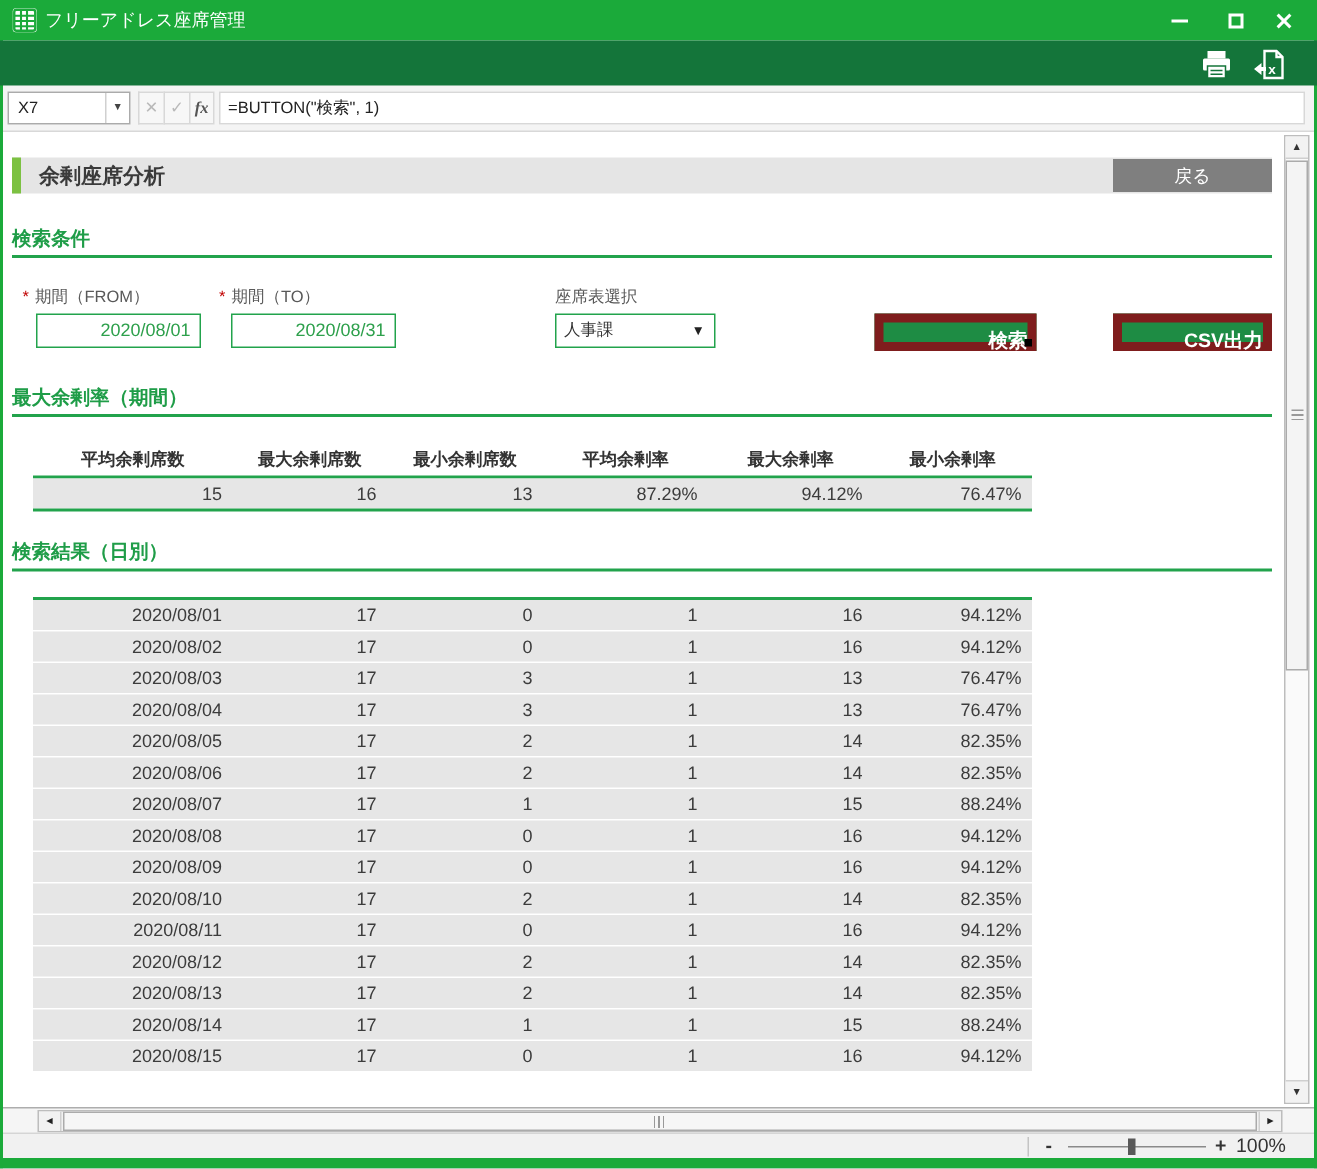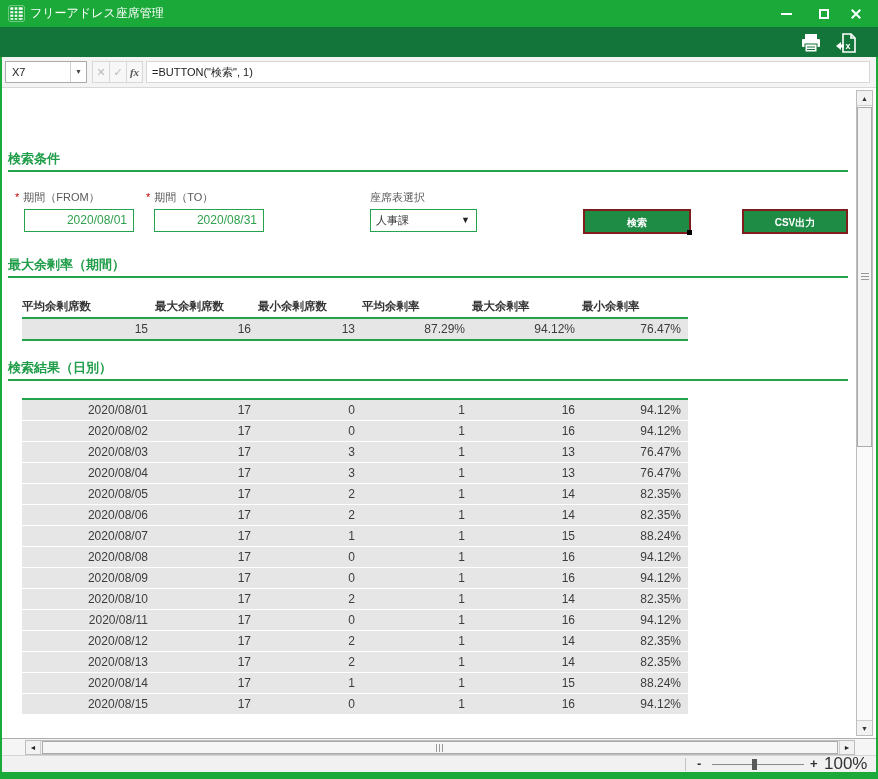--- a/index.html
+++ b/index.html
@@ -51,26 +51,26 @@
   .back-btn{position:absolute;left:734px;top:1px;width:106px;height:22px;background:var(--back-gray);color:#fff;font-size:12px;text-align:center;line-height:22px;cursor:pointer;}
 
   .sec-heading{position:absolute;font-size:13px;font-weight:bold;color:var(--heading-green);}
   .sec-rule{position:absolute;left:6px;width:840px;height:2px;background:var(--table-green);}
 
   .field-label{position:absolute;font-size:11px;color:#595959;}
   .req{color:#C00000;margin-right:4px;}
   .txt-input{position:absolute;height:23px;background:#fff;border:1px solid var(--table-green);font-size:12px;color:var(--input-green-text);text-align:right;line-height:21px;padding-right:6px;}
   .select{position:absolute;height:23px;background:#fff;border:1px solid var(--table-green);font-size:11px;color:#333;line-height:21px;padding-left:5px;cursor:pointer;}
   .select .caret{position:absolute;right:6px;top:0;line-height:21px;font-size:9px;color:#222;}
-  .g-btn{position:absolute;height:25px;background:var(--button-green);border:2px solid #7f1d1d;color:#fff;font-size:10px;font-weight:bold;text-align:center;line-height:23px;cursor:pointer;}
+  .g-btn{position:absolute;height:25px;background:var(--button-green);border:6px solid #7f1d1d;color:#fff;font-size:13px;font-weight:bold;text-align:right;line-height:23px;cursor:pointer;}
   .sel-handle{position:absolute;right:-3px;bottom:-3px;width:5px;height:5px;background:#000;}
 
   .tbl{position:absolute;left:20px;width:666px;}
   .hrow{display:flex;height:22px;align-items:flex-end;}
-  .hcell{font-size:11.5px;font-weight:bold;color:#333;text-align:left;padding-bottom:3px;}
+  .hcell{font-size:11.5px;font-weight:bold;color:#333;text-align:center;padding-bottom:3px;}
   .greenline{height:2px;background:var(--table-green);}
   .vrow{display:flex;height:20px;background:var(--row-gray);margin-bottom:1px;}
   .vcell{font-size:12px;color:#3C3C3C;text-align:right;line-height:20px;padding-right:7px;}
 
   
   .vscroll{position:absolute;left:856px;top:2px;width:17px;height:646px;background:#FAFAFA;border:1px solid #BDBDBD;}
   .vs-up,.vs-down{position:absolute;left:0;width:15px;height:15px;background:#F2F2F2;border-bottom:1px solid #CFCFCF;text-align:center;font-size:7px;color:#333;line-height:15px;}
   .vs-up{top:0;} .vs-down{bottom:0;border-bottom:none;border-top:1px solid #CFCFCF;}
   .vs-thumb{position:absolute;left:0px;top:16px;width:15px;height:340px;background:#F4F4F4;border:1px solid #ABABAB;}
   .vs-grip{position:absolute;left:3px;top:50%;width:8px;height:8px;margin-top:-4px;
@@ -85,21 +85,21 @@
   .hs-grip{position:absolute;left:50%;top:2px;width:8px;height:8px;margin-left:-4px;
     background:linear-gradient(90deg,#999 1px,transparent 1px,transparent 3px,#999 3px,#999 4px,transparent 4px,transparent 6px,#999 6px,#999 7px,transparent 7px);}
 
   
   .statusbar{position:absolute;left:0;top:755px;width:100%;height:17px;background:#F1F1F1;border-top:1px solid #D5D5D5;z-index:4;}
   .sb-sep{position:absolute;left:685px;top:2px;width:1px;height:13px;background:#C4C4C4;}
   .zoom-out{position:absolute;left:697px;top:0;font-size:13px;font-weight:bold;color:#333;line-height:16px;cursor:pointer;}
   .zoom-slider{position:absolute;left:712px;top:8px;width:92px;height:1px;background:#8A8A8A;cursor:pointer;}
   .zoom-thumb{position:absolute;left:40px;top:-5px;width:5px;height:11px;background:#595959;}
   .zoom-in{position:absolute;left:810px;top:0;font-size:13px;font-weight:bold;color:#333;line-height:16px;cursor:pointer;}
-  .zoom-pct{position:absolute;left:824px;top:0;font-size:17px;color:#333;line-height:16px;}
+  .zoom-pct{position:absolute;left:824px;top:0;font-size:13px;color:#333;line-height:16px;}
 </style>
 </head>
 <body>
 
 <div class="window">
   <div class="edge-l"></div>
   <div class="edge-r"></div>
   <div class="edge-b"></div>
 
   <div class="titlebar">
@@ -154,20 +154,25 @@
     <div class="fxbtns">
       <div class="fxbtn">✕</div>
       <div class="fxbtn">✓</div>
       <div class="fxbtn">fx</div>
     </div>
     <div class="formula-input">=BUTTON("検索", 1)</div>
   </div>
 
   <div class="content">
 
+    <div class="pageheader">
+      <div class="accent"></div>
+      <div class="ptitle">余剰座席分析</div>
+      <div class="back-btn">戻る</div>
+    </div>
 
     <div class="sec-heading" style="left:6px;top:62px;">検索条件</div>
     <div class="sec-rule" style="top:82px;"></div>
 
     <div class="field-label" style="left:13px;top:102px;">
       <span class="req">*</span><span>期間（FROM）</span>
     </div>
     <div class="field-label" style="left:144px;top:102px;">
       <span class="req">*</span><span>期間（TO）</span>
     </div>

